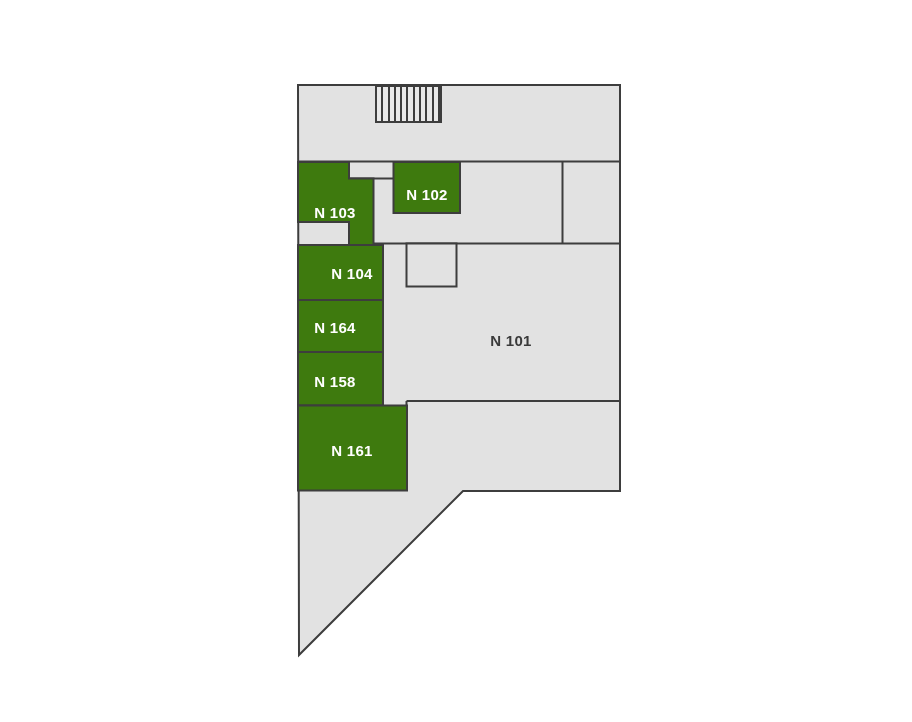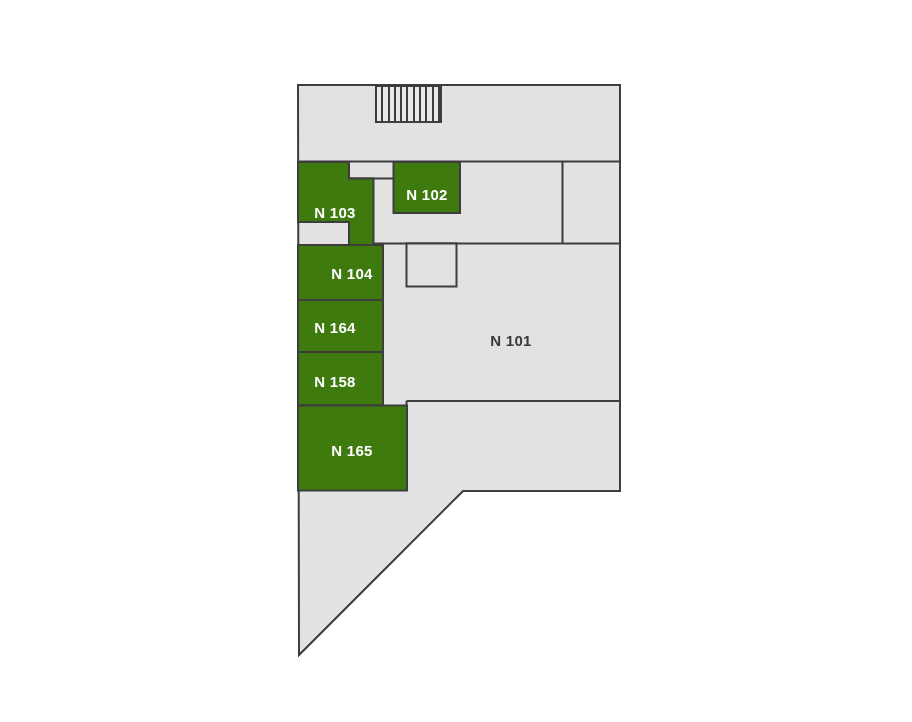--- a/index.html
+++ b/index.html
@@ -84,14 +84,14 @@
   </svg>
 
   <div class="stairs"></div>
 
   <div class="room-label dark lbl-n101">N 101</div>
   <div class="room-label lbl-n102">N 102</div>
   <div class="room-label lbl-n103">N 103</div>
   <div class="room-label lbl-n104">N 104</div>
   <div class="room-label lbl-n105">N 164</div>
   <div class="room-label lbl-n106">N 158</div>
-  <div class="room-label lbl-n107">N 165</div>
+  <div class="room-label lbl-n107">N 161</div>
 </div>
 
 </body></html>

